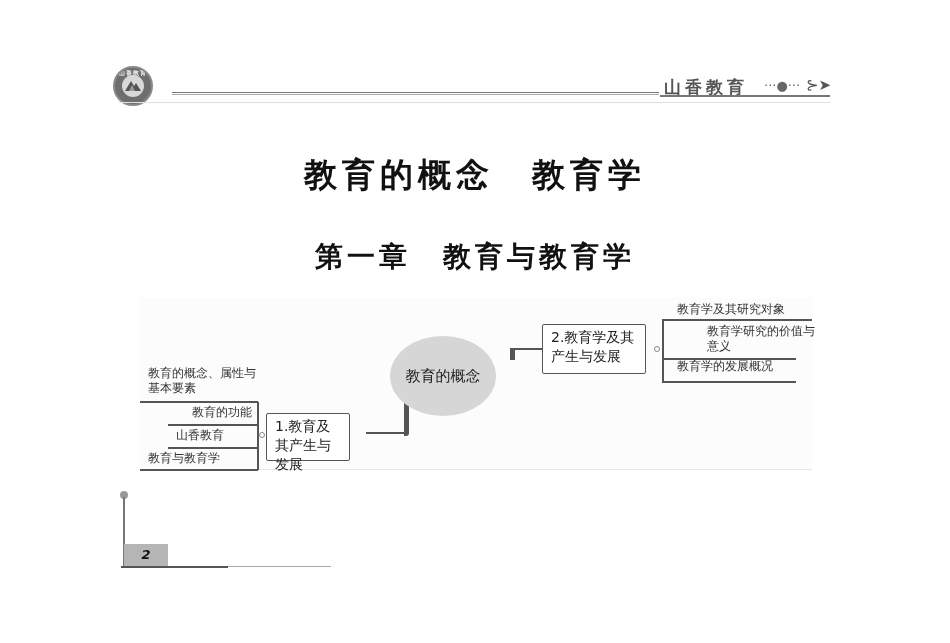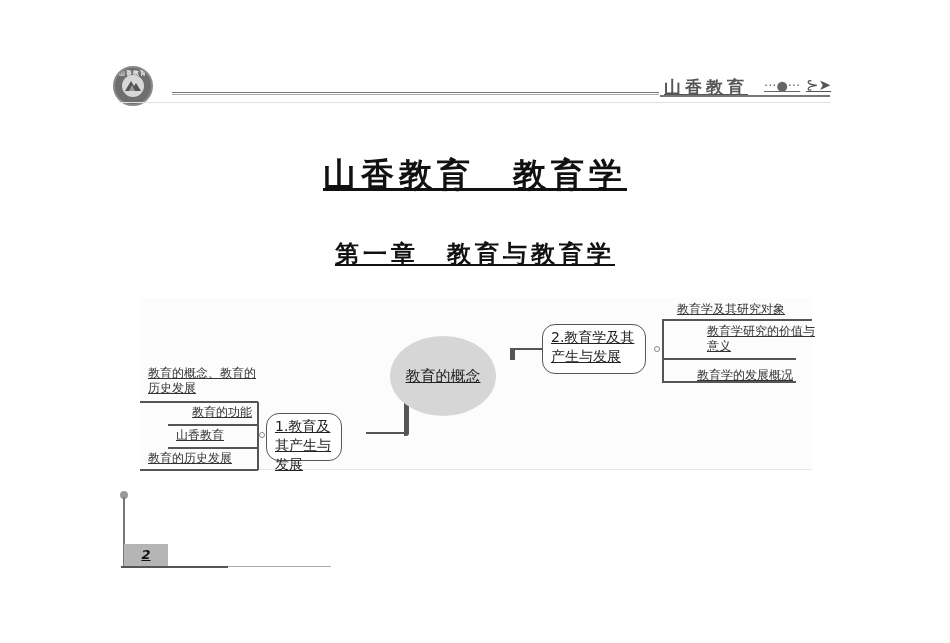--- a/index.html
+++ b/index.html
@@ -2,21 +2,21 @@
 <html><head>
 <meta charset="utf-8">
 <style>
   html, body { margin: 0; padding: 0; }
   body {
     width: 950px; height: 643px; position: relative; overflow: hidden;
     background: #ffffff;
     font-family: "DejaVu Sans", "Liberation Sans", sans-serif;
     color: #222;
   }
-  .abs { position: absolute; text-decoration: underline; }
+  .abs { position: absolute; }
 
   
   .logo {
     left: 113px; top: 66px; width: 40px; height: 40px; border-radius: 50%;
     background: #6e6e6e; border: 2px solid #8a8a8a; box-sizing: border-box;
     overflow: hidden;
   }
   .logo-inner {
     position: absolute; left: 7px; top: 7px; width: 22px; height: 22px; border-radius: 50%;
     background: #d8d8d8;
@@ -45,41 +45,41 @@
   .brand-underline { left: 660px; top: 95px; width: 170px; height: 2px; background: #777; }
 
   
   .title-main {
     left: 0; width: 950px; top: 153px; text-align: center;
     font-size: 33px; font-weight: bold; color: #111; letter-spacing: 5px;
     font-family: "DejaVu Sans", sans-serif;
   }
   .title-sub {
     left: 0; width: 950px; top: 238px; text-align: center;
-    font-size: 24px; font-weight: bold; color: #111; letter-spacing: 4px;
+    font-size: 28px; font-weight: bold; color: #111; letter-spacing: 4px;
     font-family: "DejaVu Serif", serif;
   }
 
   
   .mm-bg {
     left: 140px; top: 298px; width: 672px; height: 170px; background: #fcfcfc;
   }
   .mm-bottom-line { left: 140px; top: 469px; width: 672px; height: 1px; background: #e6e6e6; }
   .root {
     left: 390px; top: 336px; width: 106px; height: 80px; border-radius: 50%;
     background: #d6d6d6; display: flex; align-items: center; justify-content: center;
     text-align: center; font-size: 15px; line-height: 19px; color: #222;
   }
   .root span { width: 76px; display: block; }
   .branch-box {
-    border: 1.5px solid #555; border-radius: 13px; background: #fff;
+    border: 1.5px solid #555; border-radius: 2px; background: #fff;
     font-size: 14px; line-height: 19px; padding: 3px 8px; box-sizing: border-box;
     color: #222;
   }
-  .b1 { left: 266px; top: 413px; width: 76px; height: 48px; }
+  .b1 { left: 266px; top: 413px; width: 84px; height: 48px; }
   .b2 { left: 542px; top: 324px; width: 104px; height: 50px; }
   .conn { background: #555; }
   .leaf { font-size: 12px; color: #333; font-family: "DejaVu Serif", serif; line-height: 15px; }
   .leaf-line { height: 1.5px; background: #555; }
   .vline { width: 1.5px; background: #555; }
   .node-dot {
     width: 6px; height: 6px; border-radius: 50%; border: 1px solid #888; background: #fff;
     box-sizing: border-box;
   }
 
@@ -106,58 +106,58 @@
   </div>
 </div>
 <div class="abs header-line-main"></div>
 <div class="abs header-line-main2"></div>
 <div class="abs header-line-light"></div>
 <div class="abs brand">山香教育</div>
 <div class="abs brand-dots">···●···</div>
 <div class="abs brand-arrow">⊱➤</div>
 <div class="abs brand-underline"></div>
 
-<div class="abs title-main">山香教育　教育学</div>
+<div class="abs title-main">教育的概念　教育学</div>
 <div class="abs title-sub">第一章　教育与教育学</div>
 
 <div class="abs mm-bg"></div>
 <div class="abs mm-bottom-line"></div>
 
 <div class="abs conn" style="left:404px; top:402px; width:5px; height:34px; border-radius:0 0 3px 0;"></div>
 <div class="abs conn" style="left:366px; top:432px; width:43px; height:2px;"></div>
 <div class="abs conn" style="left:510px; top:348px; width:5px; height:12px; border-radius:3px 0 0 0;"></div>
 <div class="abs conn" style="left:510px; top:348px; width:32px; height:2px;"></div>
 
 <div class="abs root">
   <span>教育的概念</span>
 </div>
 
 <div class="abs branch-box b1">
   <span>1.教育及其产生与发展</span>
 </div>
 <div class="abs node-dot" style="left:259px; top:432px;"></div>
 <div class="abs vline" style="left:257px; top:402px; height:68px;"></div>
-<div class="abs leaf" style="left:148px; top:366px; width:110px;">教育的概念、教育的历史发展</div>
+<div class="abs leaf" style="left:148px; top:366px; width:110px;">教育的概念、属性与基本要素</div>
 <div class="abs leaf-line" style="left:140px; top:401px; width:118px;"></div>
 <div class="abs leaf" style="left:192px; top:405px;">教育的功能</div>
 <div class="abs leaf-line" style="left:168px; top:424px; width:90px;"></div>
 <div class="abs leaf" style="left:176px; top:428px;">山香教育</div>
 <div class="abs leaf-line" style="left:168px; top:447px; width:90px;"></div>
-<div class="abs leaf" style="left:148px; top:451px;">教育的历史发展</div>
+<div class="abs leaf" style="left:148px; top:451px;">教育与教育学</div>
 <div class="abs leaf-line" style="left:140px; top:469px; width:118px;"></div>
 
 <div class="abs branch-box b2">
   <span>2.教育学及其产生与发展</span>
 </div>
 <div class="abs node-dot" style="left:654px; top:346px;"></div>
 <div class="abs vline" style="left:662px; top:319px; height:62px;"></div>
 <div class="abs leaf" style="left:677px; top:302px;">教育学及其研究对象</div>
 <div class="abs leaf-line" style="left:662px; top:319px; width:150px;"></div>
 <div class="abs leaf" style="left:707px; top:324px; width:118px;">教育学研究的价值与意义</div>
 <div class="abs leaf-line" style="left:662px; top:358px; width:134px;"></div>
-<div class="abs leaf" style="left:677px; top:368px;margin-left:20px;">教育学的发展概况</div>
+<div class="abs leaf" style="left:677px; top:359px;">教育学的发展概况</div>
 <div class="abs leaf-line" style="left:662px; top:381px; width:134px;"></div>
 
 <div class="abs footer-dot"></div>
 <div class="abs footer-vline"></div>
 <div class="abs page-box">2</div>
 <div class="abs footer-line-dark"></div>
 <div class="abs footer-line-light"></div>
 
 </body></html>

